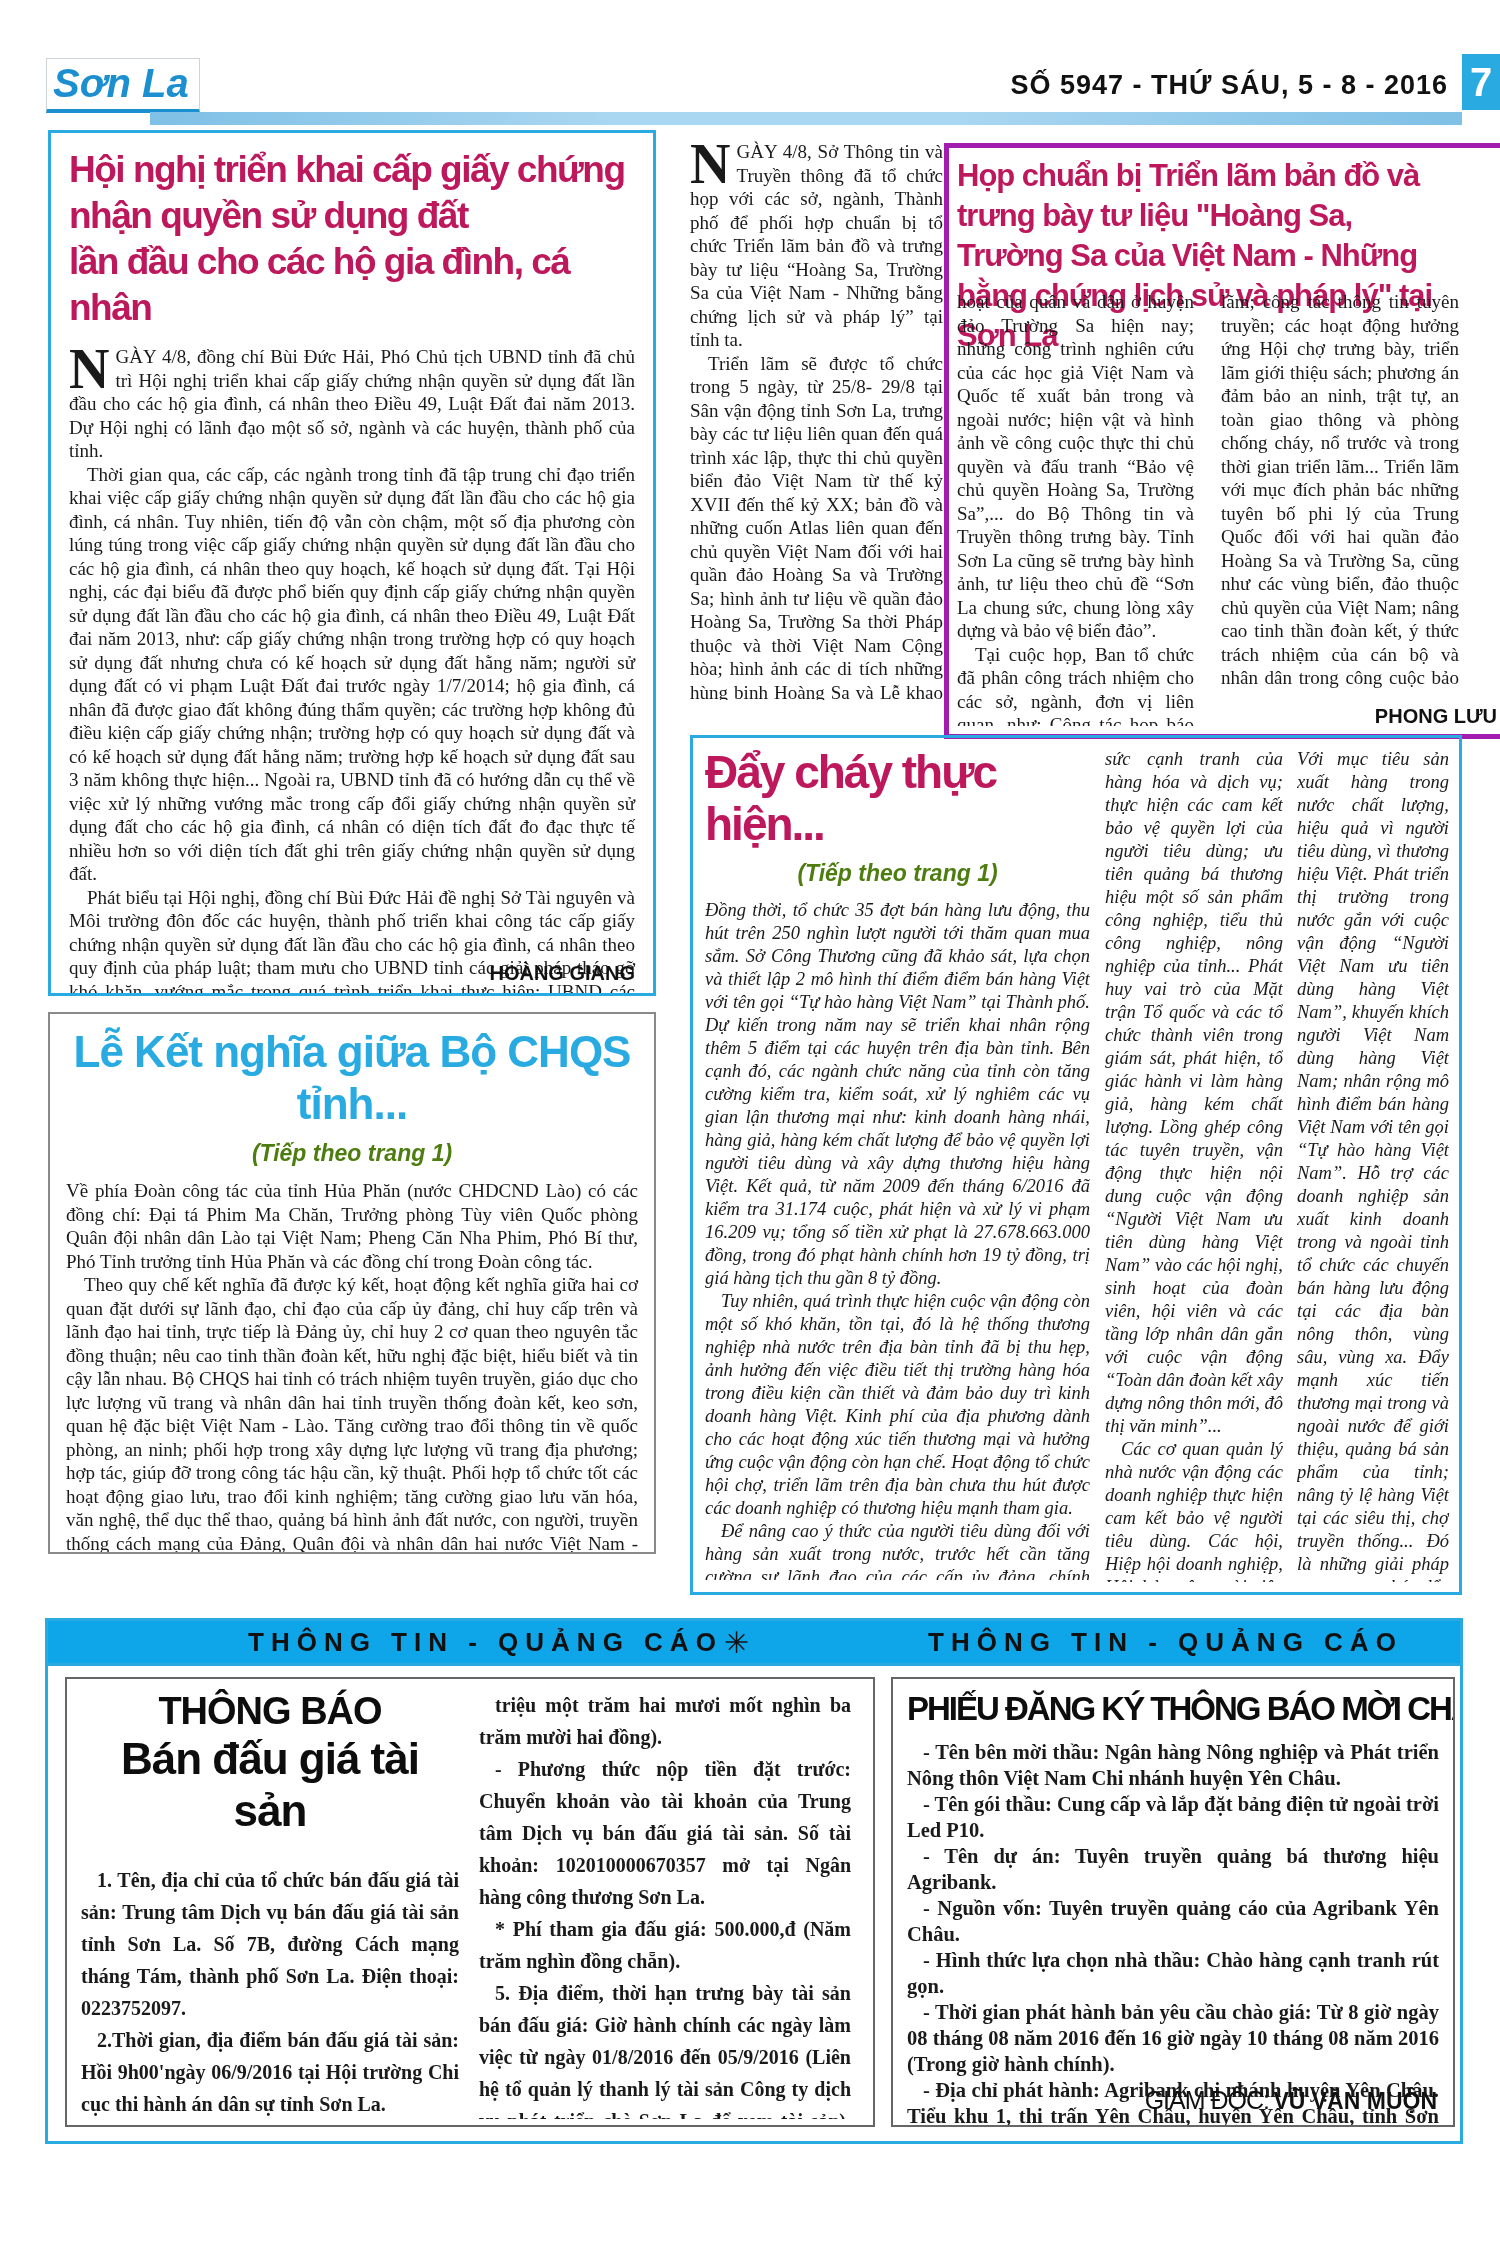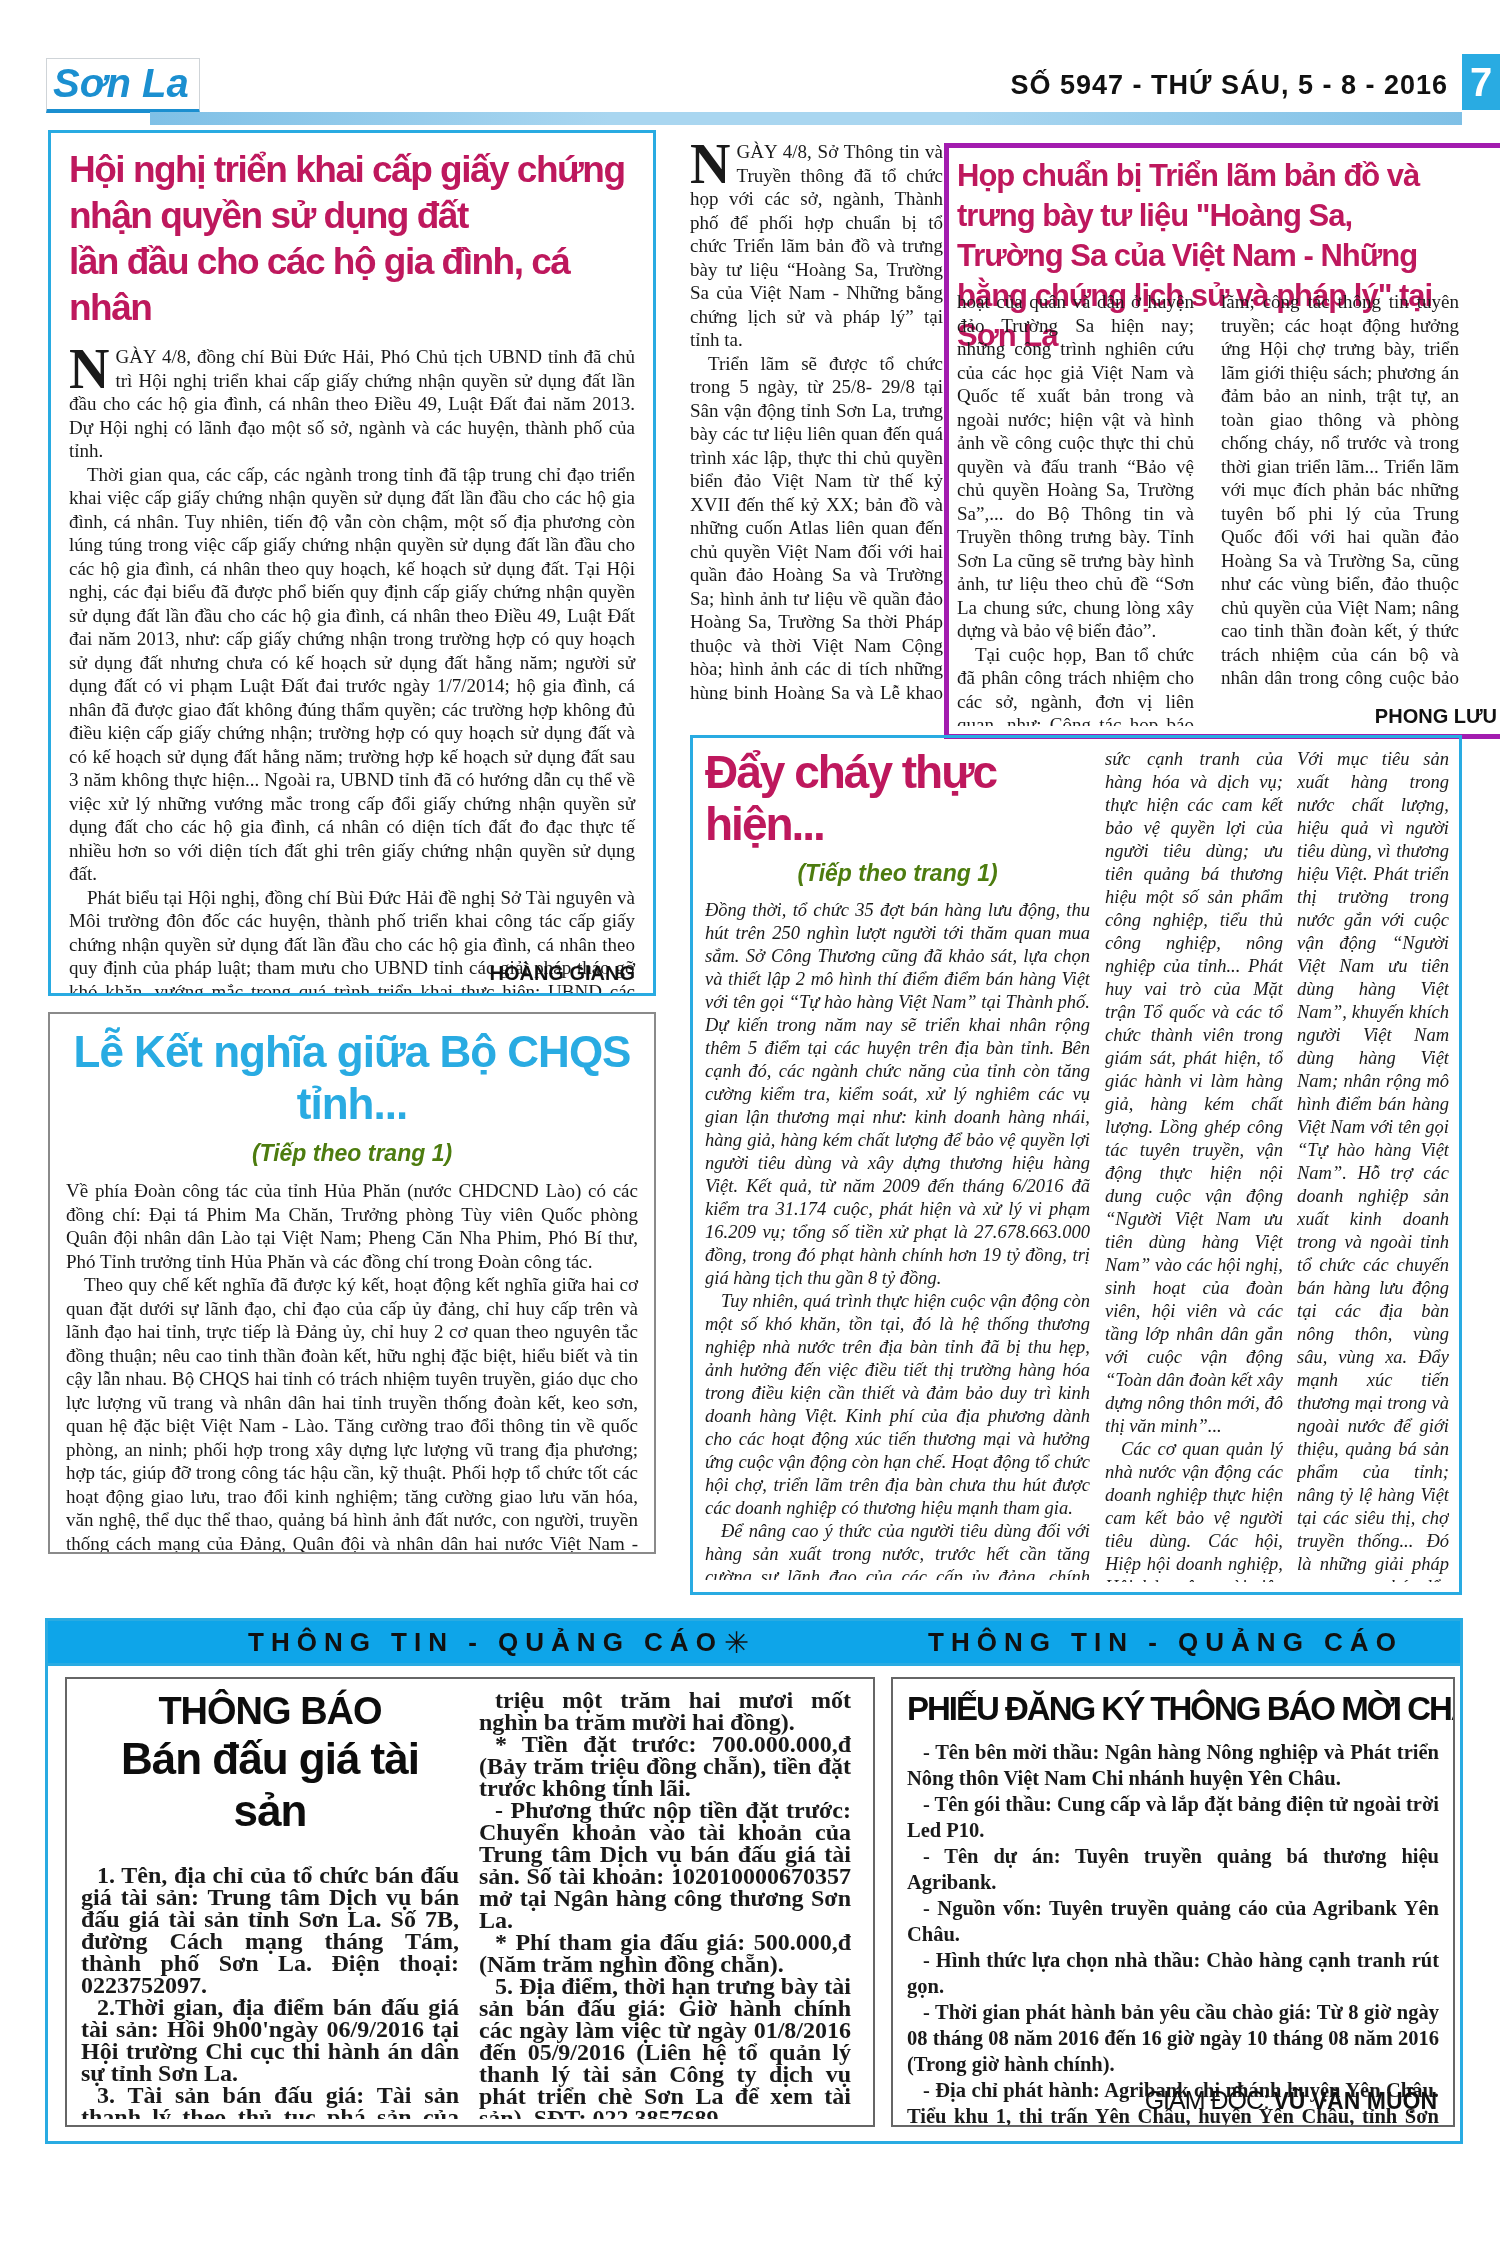--- a/index.html
+++ b/index.html
@@ -52,21 +52,21 @@
   .adbar .t1{left:200px;} .adbar .t2{left:880px;}
   .adbar .star{position:absolute;left:676px;top:4px;font-size:30px;color:#111;}
   .adL{position:absolute;left:17px;top:56px;width:782px;height:430px;border:2px solid #666;padding:8px 12px;}
   .adR{position:absolute;left:843px;top:56px;width:532px;height:426px;border:2px solid #666;padding:10px 14px;overflow:hidden;}
   .adL .c1{position:absolute;left:14px;top:10px;width:378px;height:430px;overflow:hidden;}
   .adL .c2{position:absolute;left:412px;top:10px;width:372px;height:430px;overflow:hidden;}
   .ad-title1{font-family:"Liberation Sans",sans-serif;font-weight:bold;font-size:38px;letter-spacing:-1px;
     text-align:center;line-height:44px;color:#0d0d0d;}
   .ad-title2{font-family:"Liberation Sans",sans-serif;font-weight:bold;font-size:44px;letter-spacing:-1px;
     text-align:center;line-height:52px;color:#0d0d0d;margin-bottom:27px;}
-  .ad-body{font-size:24px;line-height:22px;font-weight:bold;text-align:justify;}
+  .ad-body{font-size:20px;line-height:32px;font-weight:bold;text-align:justify;}
   .ad-body p{margin:0;text-indent:16px;}
   .adR .ad-titleR{font-family:"Liberation Sans",sans-serif;font-weight:bold;font-size:33px;letter-spacing:-2px;
     text-align:center;line-height:40px;color:#0d0d0d;margin-bottom:10px;white-space:nowrap;}
   .adR .ad-body{font-size:20.5px;line-height:26px;}
   .signer{position:absolute;right:16px;bottom:10px;font-family:"Liberation Sans",sans-serif;color:#111;}
   .signer .lbl{font-weight:normal;font-size:25px;letter-spacing:-1px;}
   .signer .nm{font-weight:bold;font-size:23px;}
 </style>
 </head>
 <body>
@@ -155,21 +155,20 @@
         <div class="ad-body">
           <p>1. Tên, địa chỉ của tổ chức bán đấu giá tài sản: Trung tâm Dịch vụ bán đấu giá tài sản tỉnh Sơn La. Số 7B, đường Cách mạng tháng Tám, thành phố Sơn La. Điện thoại: 0223752097.</p>
           <p>2.Thời gian, địa điểm bán đấu giá tài sản: Hồi 9h00'ngày 06/9/2016 tại Hội trường Chi cục thi hành án dân sự tỉnh Sơn La.</p>
           <p>3. Tài sản bán đấu giá: Tài sản thanh lý theo thủ tục phá sản của Công ty dịch vụ phát triển chè Sơn La gộp thành 01 lô tài sản.</p>
 
         </div>
       </div>
       <div class="c2">
         <div class="ad-body">
           <p>triệu một trăm hai mươi mốt nghìn ba trăm mười hai đồng).</p>
-          <p>* Tiền đặt trước: 700.000.000,đ (Bảy trăm triệu đồng chẵn), tiền đặt trước không tính lãi.</p>
           <p>- Phương thức nộp tiền đặt trước: Chuyển khoản vào tài khoản của Trung tâm Dịch vụ bán đấu giá tài sản. Số tài khoản: 102010000670357 mở tại Ngân hàng công thương Sơn La.</p>
           <p>* Phí tham gia đấu giá: 500.000,đ (Năm trăm nghìn đồng chẵn).</p>
           <p>5. Địa điểm, thời hạn trưng bày tài sản bán đấu giá: Giờ hành chính các ngày làm việc từ ngày 01/8/2016 đến 05/9/2016 (Liên hệ tổ quản lý thanh lý tài sản Công ty dịch vụ phát triển chè Sơn La để xem tài sản). SĐT: 022.3857689.</p>
 
         </div>
       </div>
     </div>
 
     <div class="adR">
       <div class="ad-titleR">PHIẾU ĐĂNG KÝ THÔNG BÁO MỜI CHÀO HÀNG</div>

